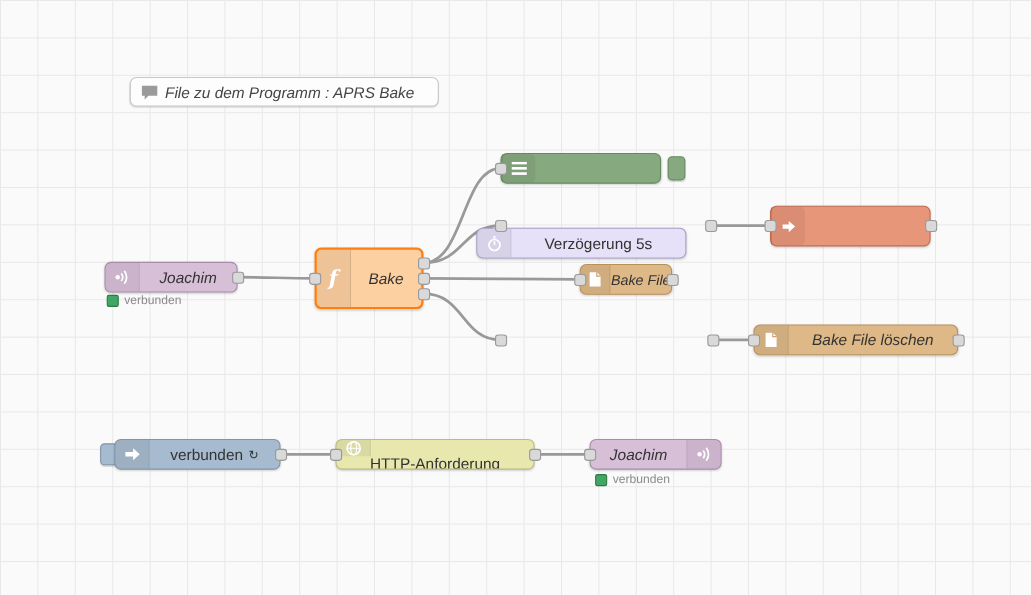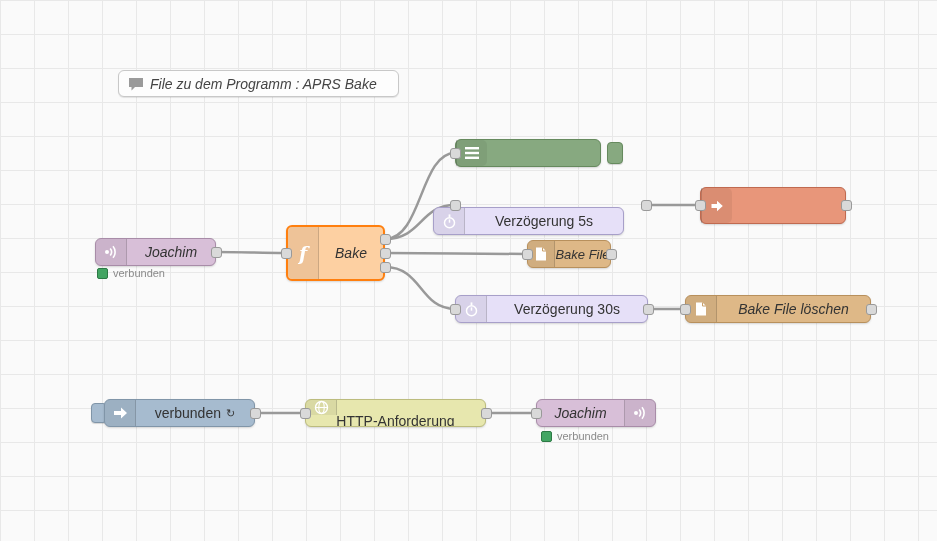--- a/index.html
+++ b/index.html
@@ -155,30 +155,20 @@
       <svg width="12" height="14" viewBox="0 0 12 14">
           <path d="M1 0.5 h6.5 l3.5 3.5 v9.5 h-10 z" fill="#fff"></path>
           <path d="M7.5 0.5 v3.5 h3.5" fill="none" stroke="#c9a06a" stroke-width="1"></path>
         </svg>
     </span>
     <span class="label">Bake File</span>
   </div>
   <span class="port" style="left:522px;top:249px;"></span>
   <span class="port" style="left:606px;top:249px;"></span>
 
-  <div class="node n-delay" style="left:455px;top:295px;width:193px;height:28px;">
-    <span class="icon-region icon-left">
-      <svg width="15" height="15" viewBox="0 0 15 15">
-          <circle cx="7.5" cy="8.7" r="5" stroke="#fff" stroke-width="1.5" fill="none"></circle>
-          <rect x="6.6" y="0.4" width="1.8" height="2.6" fill="#fff"></rect>
-          <line x1="7.5" y1="8.7" x2="7.5" y2="5.4" stroke="#fff" stroke-width="1.5"></line>
-        </svg>
-    </span>
-    <span class="label">Verzögerung 30s</span>
-  </div>
   <span class="port" style="left:450px;top:304px;"></span>
   <span class="port" style="left:643px;top:304px;"></span>
 
   <div class="node n-file italic" style="left:685px;top:295px;width:186px;height:28px;">
     <span class="icon-region icon-left">
       <svg width="12" height="14" viewBox="0 0 12 14">
           <path d="M1 0.5 h6.5 l3.5 3.5 v9.5 h-10 z" fill="#fff"></path>
           <path d="M7.5 0.5 v3.5 h3.5" fill="none" stroke="#c9a06a" stroke-width="1"></path>
         </svg>
     </span>

